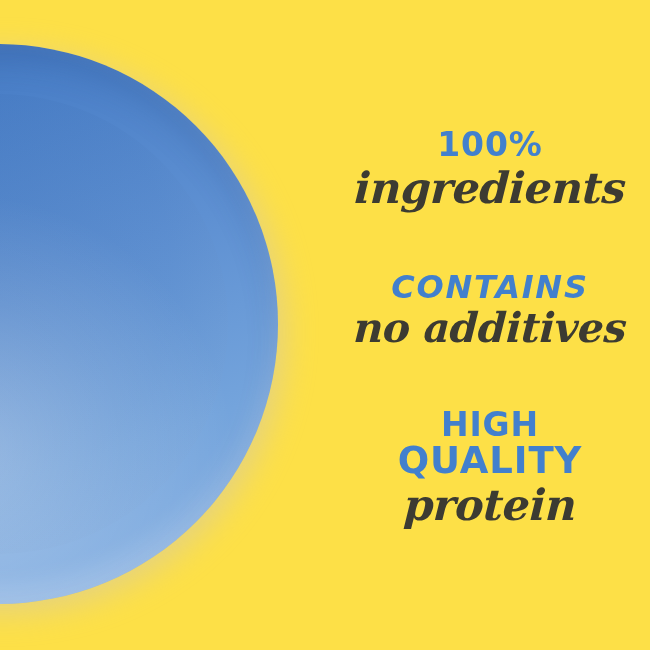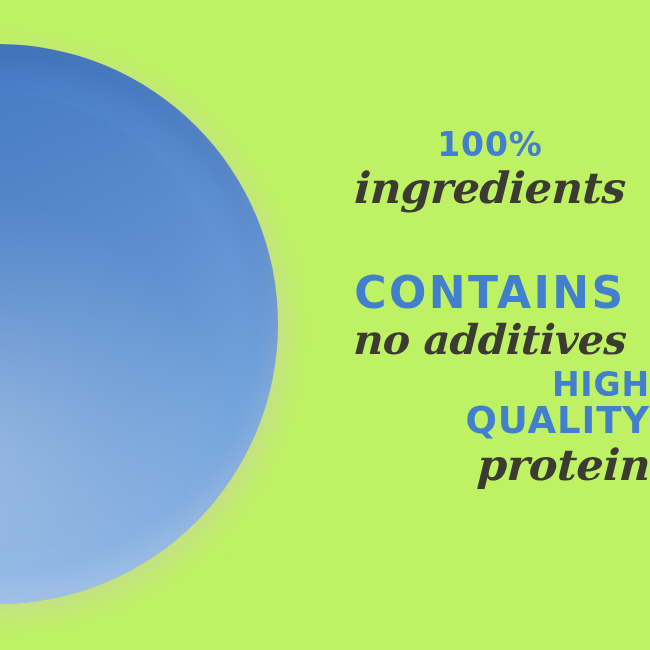--- a/index.html
+++ b/index.html
@@ -84,51 +84,51 @@
     height: 650px;
   }
   .block {
     position: absolute;
     left: 0;
     width: 320px;
     text-align: center;
   }
   .block-1 { top: 128px; }
   .block-2 { top: 271px; }
-  .block-3 { top: 368px; text-align: right; }
+  .block-3 { top: 408px; }
 
   .kicker {
     color: #4280cd;
     font-family: "DejaVu Sans", sans-serif;
     font-weight: 700;
     letter-spacing: .055em;
     line-height: 1.02;
     text-transform: uppercase;
   }
   .kicker .l1 { display: block; font-size: 33px; }
   .kicker .l2 { display: block; font-size: 37px; }
-  .kicker.single { font-size: 44px; }
+  .kicker.single { font-size: 32px; font-style: italic; }
 
   .script {
     color: #3c3b32;
     font-family: "DejaVu Serif", serif;
     font-style: italic;
     font-weight: 700;
     font-size: 43px;
     line-height: 1.12;
     letter-spacing: -.012em;
     margin-top: 2px;
     transform: skewX(-3deg);
   }
   .script.sm { font-size: 41px; }
 </style>
 </head>
 <body>
 
-<div id="poster" style="background: #bef264;">
+<div id="poster" style="background: #fde047;">
 
   <div class="plate-wrap">
     <div class="plate-shadow"></div>
     <div class="plate">
       <div class="plate-well"></div>
     </div>
 
   </div>
 
   <div class="copy">

